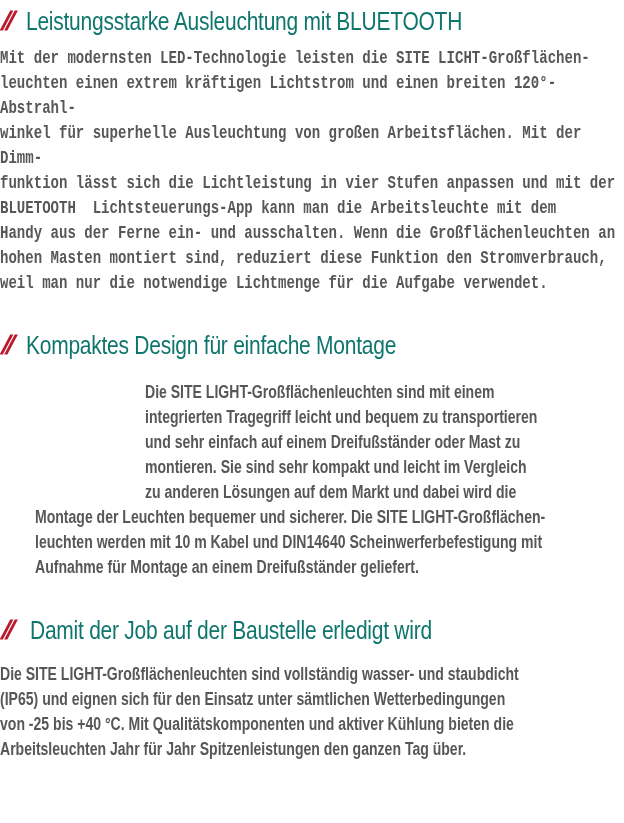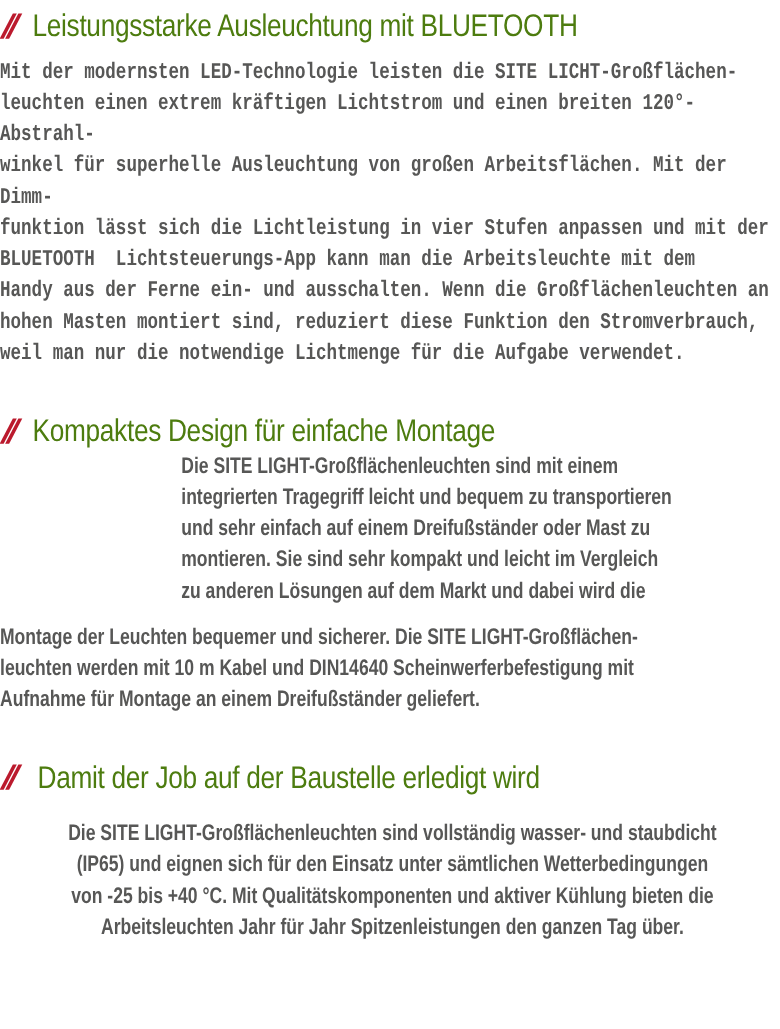--- a/index.html
+++ b/index.html
@@ -44,39 +44,39 @@
     transform: skewX(-8deg);
     margin-left: 2px;
     flex: 0 0 24px;
     width: 24px;
   }
   .heading {
     font-size: 25px;
     line-height: 30px;
     font-weight: 400;
     letter-spacing: -0.3px;
-    color: #4d7c0f;
+    color: #0f766e;
     flex: 1 1 auto;
     min-width: 0;
   }
   .para {
     font-size: 18px;
     line-height: 25px;
     font-weight: 700;
     color: #575756;
     white-space: pre-wrap;
     letter-spacing: 0;
   }
   .sec1 .para-wrap   { margin-top: 10px; font-family: Liberation Mono, monospace; }
   .sec2              { margin-top: 34px; }
-  .sec2 .indent-wrap { margin-left: 145px; }
-  .sec2 .full-wrap   { margin-top: 12px; }
+  .sec2 .indent-wrap { margin-top: 20px; margin-left: 145px; }
+  .sec2 .full-wrap   { margin-top: 0; padding-left: 35px; }
   .sec3              { margin-top: 35px; }
   .sec3 .heading-row .slashes { margin-right: 4px; }
-  .sec3 .para-wrap   { margin-top: 17px; text-align: center; }
+  .sec3 .para-wrap   { margin-top: 17px; }
 </style>
 </head>
 <body>
 
 <div class="page">
 
   <section class="sec1">
     <div class="heading-row">
       <span class="slashes">//</span>
       <h1 class="heading">

